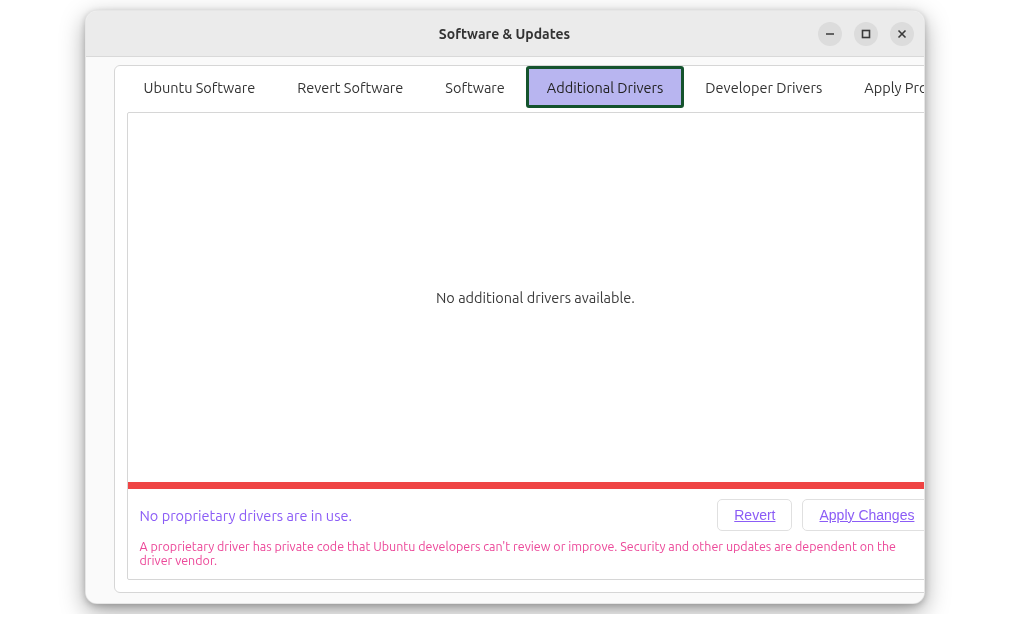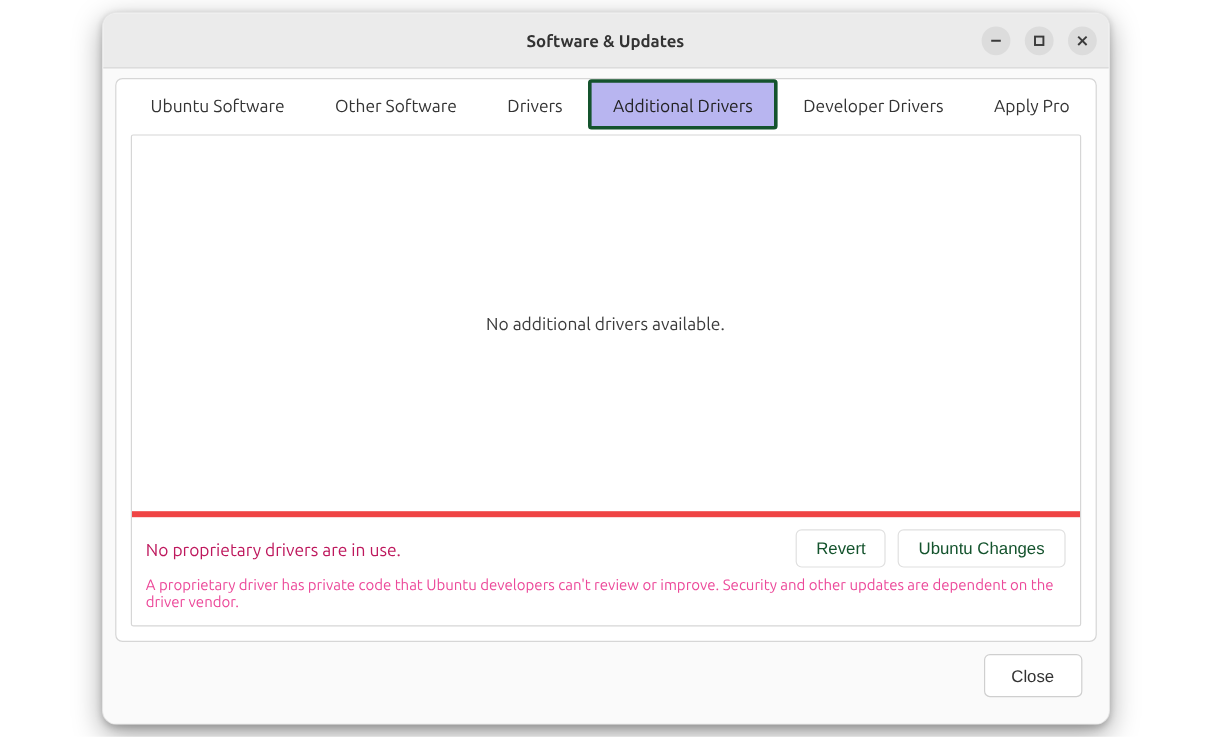--- a/index.html
+++ b/index.html
@@ -63,23 +63,23 @@
     height: 10px;
     stroke: #3a3a3a;
     stroke-width: 1.6;
     fill: none;
   }
   .window-control.close {
     background: #dcdcdc;
   }
   .content-wrap {
     flex: 1;
-    padding: 8px 10px 10px 10px;
-    display: flex;
-    flex-direction: column;
+    padding: 8px 10px 10px 28px;
+    display: flex;
+    flex-direction: row;
     background: #fafafa;
   }
   .tabbed {
     flex: 1;
     display: flex;
     flex-direction: column;
     background: #ffffff;
     border: 1px solid #d6d6d6;
     border-radius: 6px;
   }
@@ -114,46 +114,47 @@
     display: flex;
     flex-direction: column;
   }
   .driver-area {
     flex: 1;
     display: flex;
     align-items: center;
     justify-content: center;
     color: #3b3b3b;
     font-size: 14.5px;
-    border-bottom: 5px solid #ef4444;
+    border-bottom: 7px solid #ef4444;
   }
   .status-row {
     display: flex;
     align-items: center;
     padding: 10px 12px 6px 12px;
     gap: 10px;
   }
   .status-text {
     font-size: 14.5px;
-    color: #be185d;
+    color: #8b5cf6;
     flex: 1;
   }
   .btn {
     border: 1px solid #cfcfcf;
     background: #ffffff;
     color: #333;
     padding: 7px 16px;
     border-radius: 5px;
     font-size: 14px;
     cursor: pointer;
   }
   .btn.disabled {
-    color: #14532d;
+    color: #8b5cf6;
     border-color: #e0e0e0;
     cursor: default;
+    text-decoration: underline;
   }
   .hint {
     font-size: 12.5px;
     color: #ec4899;
     padding: 2px 12px 12px 12px;
   }
   .footer {
     display: flex;
     justify-content: flex-end;
     padding: 10px 12px 12px 12px;
@@ -191,24 +192,24 @@
   </div>
 
   <div class="content-wrap">
     <div class="tabbed">
 
       <div class="tabbar">
         <div class="tab">
           <span>Ubuntu Software</span>
         </div>
         <div class="tab">
-          <span>Other Software</span>
-        </div>
-        <div class="tab">
-          <span>Drivers</span>
+          <span>Revert Software</span>
+        </div>
+        <div class="tab">
+          <span>Software</span>
         </div>
         <div class="tab highlighted">
           <span>Additional Drivers</span>
         </div>
         <div class="tab">
           <span>Developer Drivers</span>
         </div>
         <div class="tab">
           <span>Apply Pro</span>
         </div>
@@ -217,21 +218,21 @@
       <div class="tab-panel">
         <div class="driver-area">
           <span>No additional drivers available.</span>
         </div>
         <div class="status-row">
           <span class="status-text">No proprietary drivers are in use.</span>
           <button class="btn disabled">
             <span>Revert</span>
           </button>
           <button class="btn disabled">
-            <span>Ubuntu Changes</span>
+            <span>Apply Changes</span>
           </button>
         </div>
         <div class="hint">A proprietary driver has private code that Ubuntu developers can't review or improve. Security and other updates are dependent on the driver vendor.</div>
       </div>
 
     </div>
 
     <div class="footer">
       <button class="btn">
         <span>Close</span>

